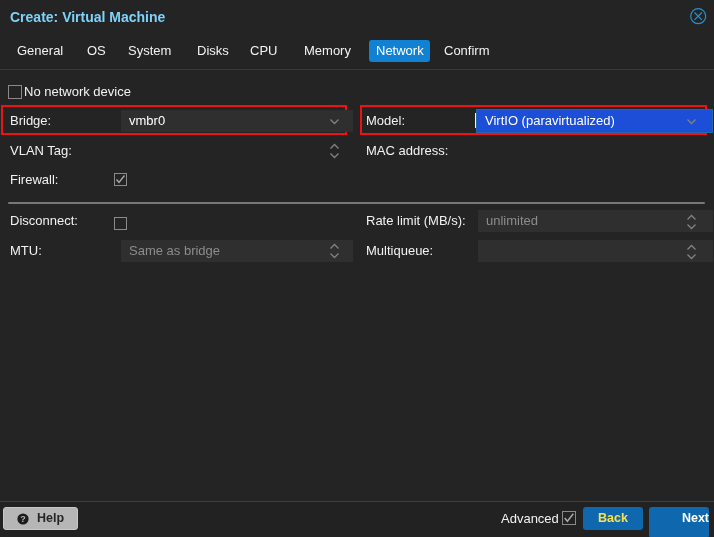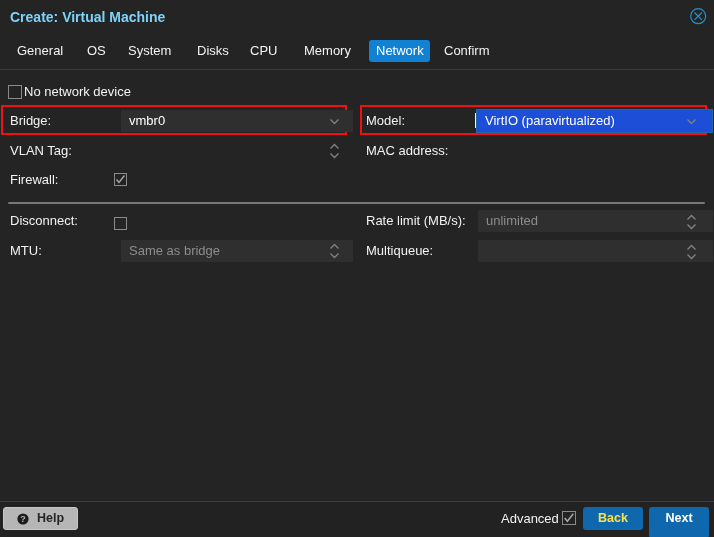--- a/index.html
+++ b/index.html
@@ -99,15 +99,15 @@
   </svg>
   <div class="lbl" style="left:37px;top:507px;height:23px;line-height:23px;color:#262626;font-weight:bold;font-size:12.5px;">Help</div>
 
   <div class="lbl" style="left:501px;top:507px;height:23px;line-height:23px;">Advanced</div>
   <div class="cb" style="left:562px;top:511px;width:14px;height:14px;"></div>
   <svg class="abs" style="left:562px;top:511px;" width="14" height="14" viewBox="0 0 13 13">
     <path d="M2.5 6.5 L5 9.5 L10.5 2.5" fill="none" stroke="#a8a8a8" stroke-width="1.4"></path>
   </svg>
 
   <div class="abs" style="left:583px;top:507px;width:60px;height:23px;background:#0f68ad;border-radius:3px;color:#fde047;text-align:center;line-height:23px;font-weight:bold;font-size:12.5px;">Back</div>
-  <div class="abs" style="left:649px;top:507px;width:60px;height:31px;background:#0f68ad;border-radius:3px;color:#fff;text-align:center;line-height:23px;font-weight:bold;font-size:12.5px;">Next</div>
+  <div class="abs" style="left:649px;top:507px;width:60px;height:31px;background:#0f68ad;border-radius:3px;color:#fff;text-align:right;line-height:23px;font-weight:bold;font-size:12.5px;">Next</div>
 
 </div>
 
 </body></html>

